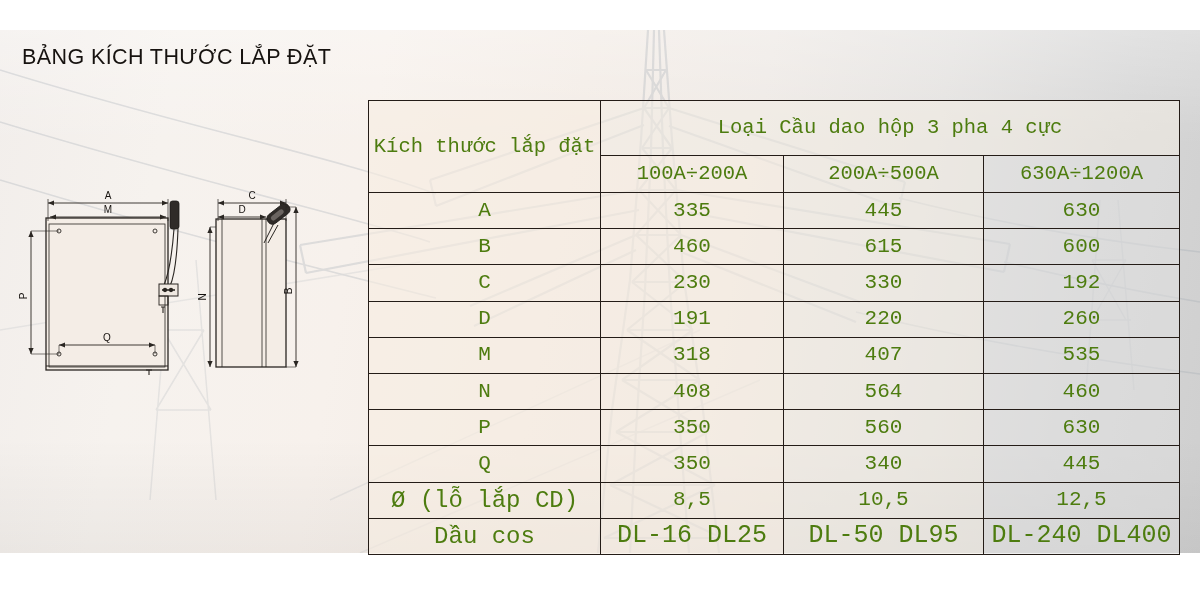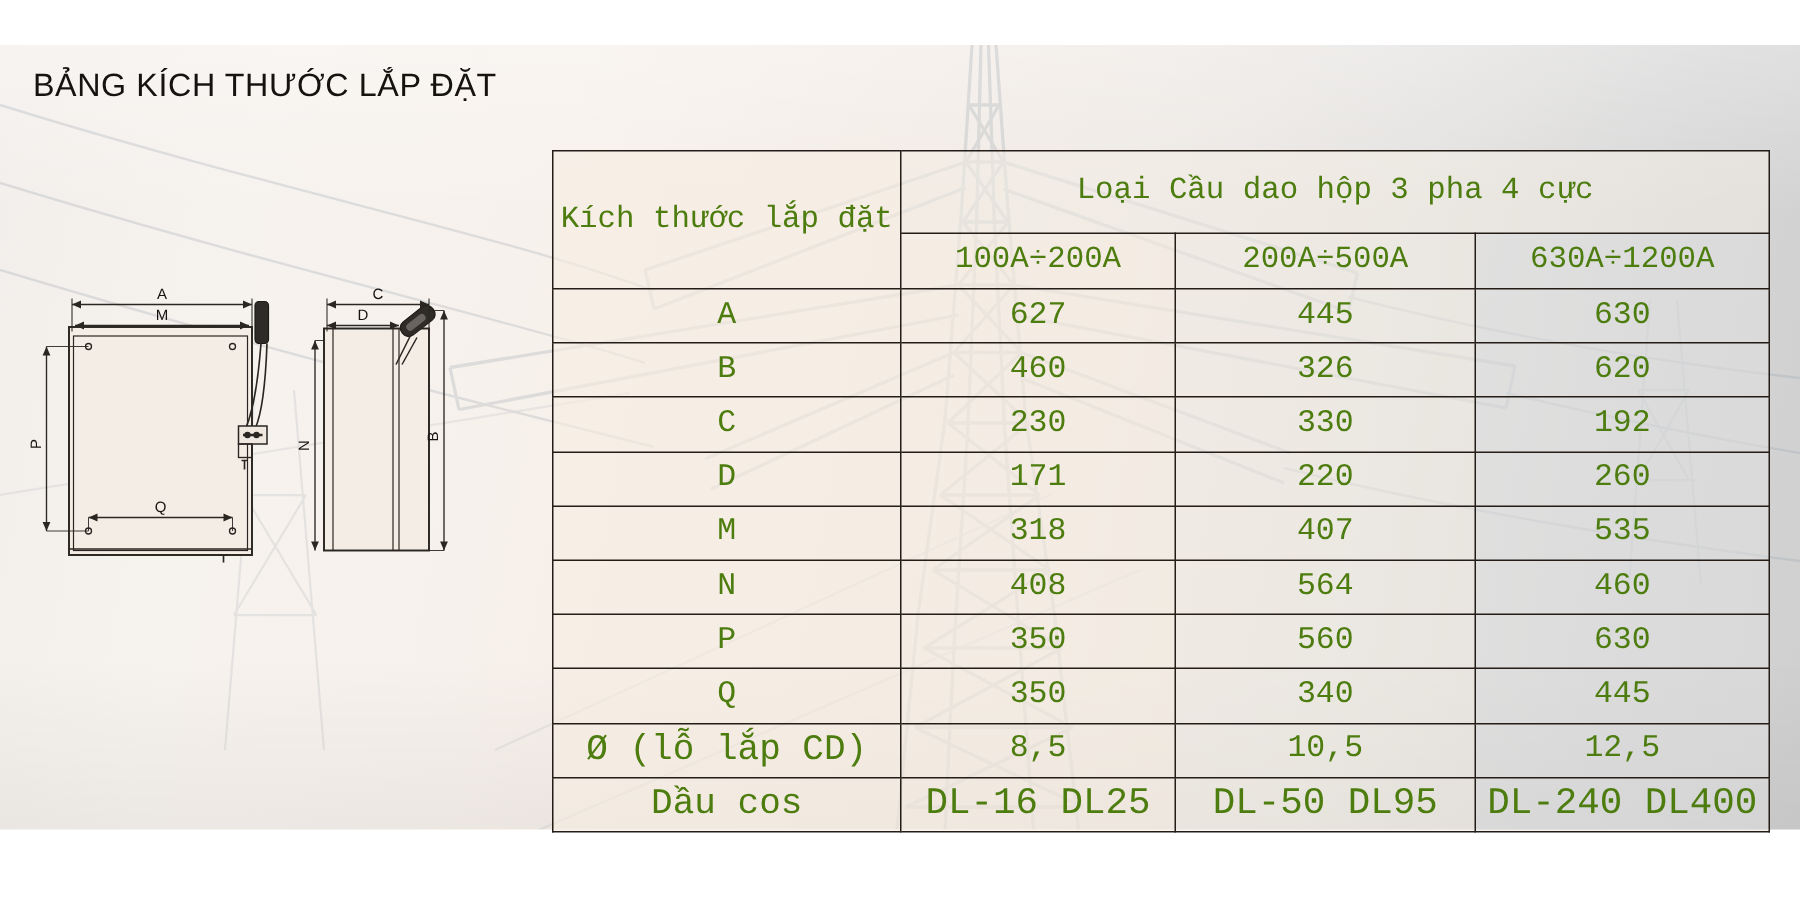--- a/index.html
+++ b/index.html
@@ -269,39 +269,39 @@
       </tr>
       <tr style="height:37px;">
         <th class="hdr-range tint-a">100A÷200A</th>
         <th class="hdr-range tint-b">200A÷500A</th>
         <th class="hdr-range tint-c">630A÷1200A</th>
       </tr>
     </thead>
     <tbody id="table-body">
         <tr style="height: 36.2px;">
           <td class="row-label tint-a">A</td>
-          <td class="row-val tint-a">627</td>
+          <td class="row-val tint-a">335</td>
           <td class="row-val tint-b">445</td>
           <td class="row-val tint-c">630</td>
         </tr>
         <tr style="height: 36.2px;">
           <td class="row-label tint-a">B</td>
           <td class="row-val tint-a">460</td>
-          <td class="row-val tint-b">326</td>
-          <td class="row-val tint-c">620</td>
+          <td class="row-val tint-b">615</td>
+          <td class="row-val tint-c">600</td>
         </tr>
         <tr style="height: 36.2px;">
           <td class="row-label tint-a">C</td>
           <td class="row-val tint-a">230</td>
           <td class="row-val tint-b">330</td>
           <td class="row-val tint-c">192</td>
         </tr>
         <tr style="height: 36.2px;">
           <td class="row-label tint-a">D</td>
-          <td class="row-val tint-a">171</td>
+          <td class="row-val tint-a">191</td>
           <td class="row-val tint-b">220</td>
           <td class="row-val tint-c">260</td>
         </tr>
         <tr style="height: 36.2px;">
           <td class="row-label tint-a">M</td>
           <td class="row-val tint-a">318</td>
           <td class="row-val tint-b">407</td>
           <td class="row-val tint-c">535</td>
         </tr>
         <tr style="height: 36.2px;">

